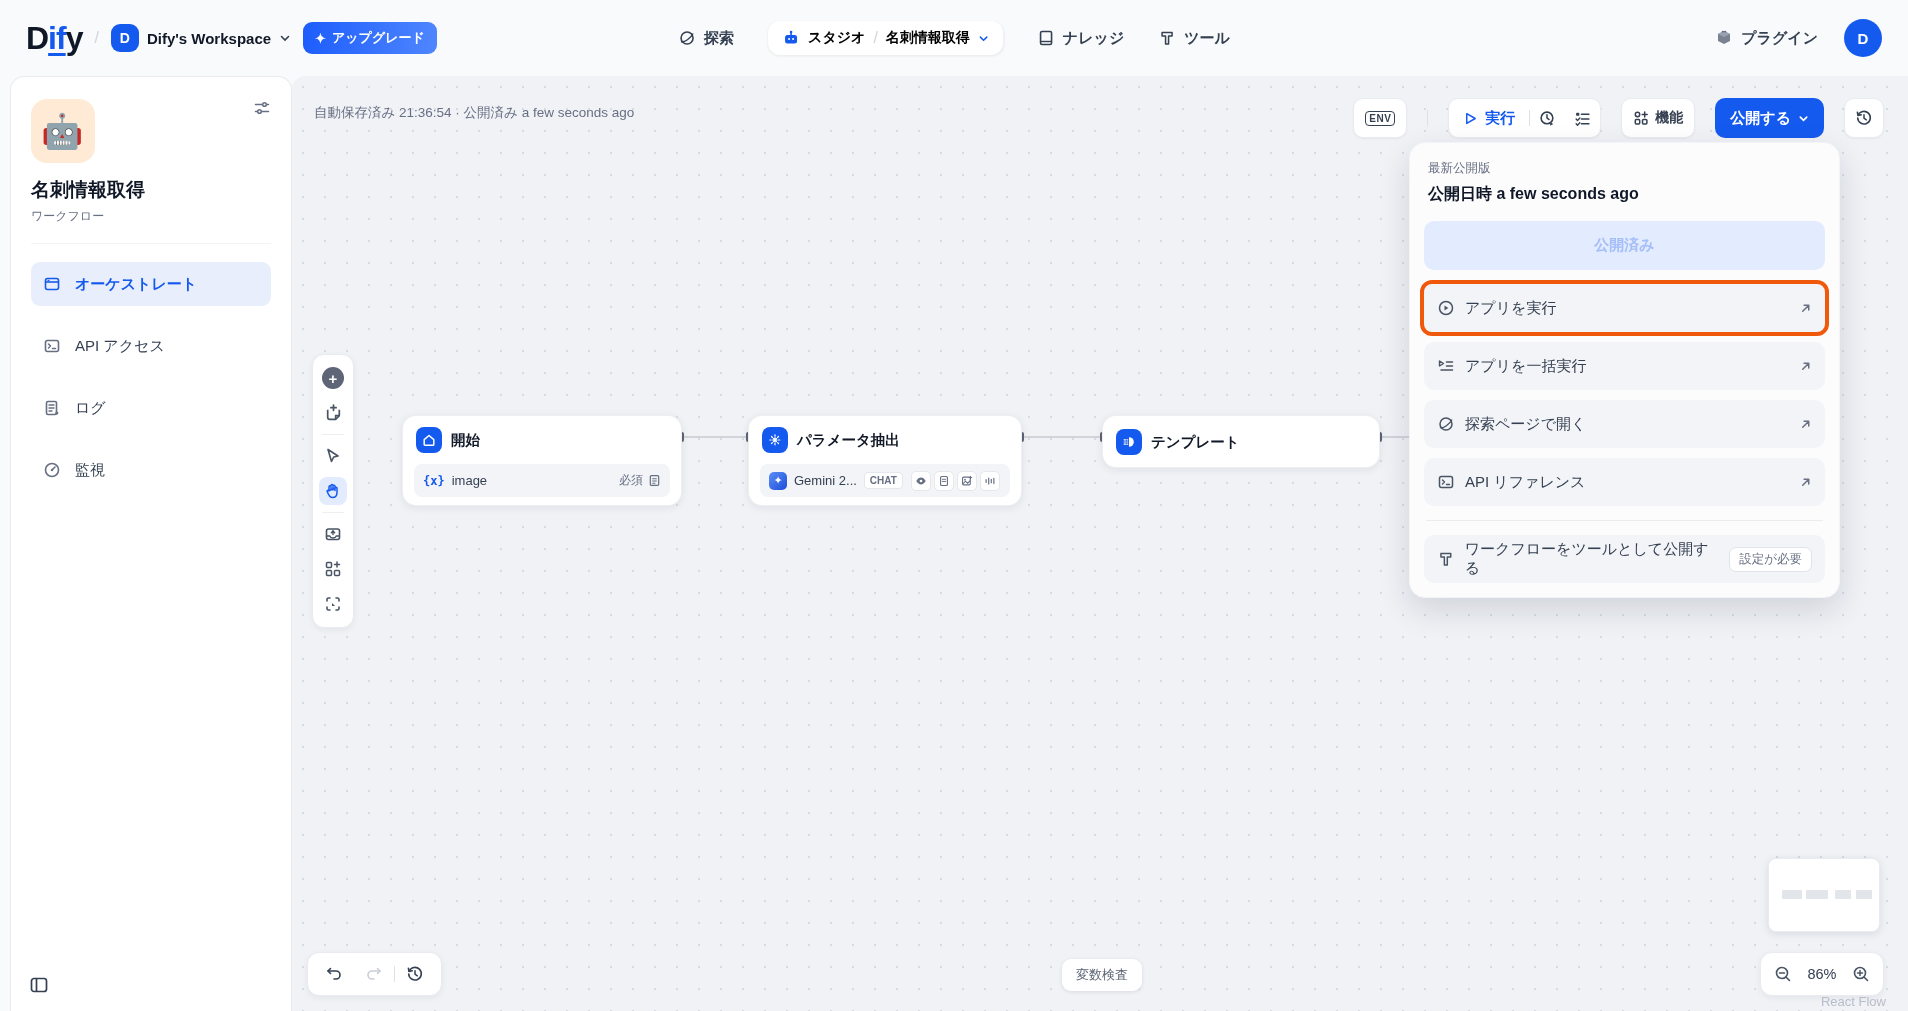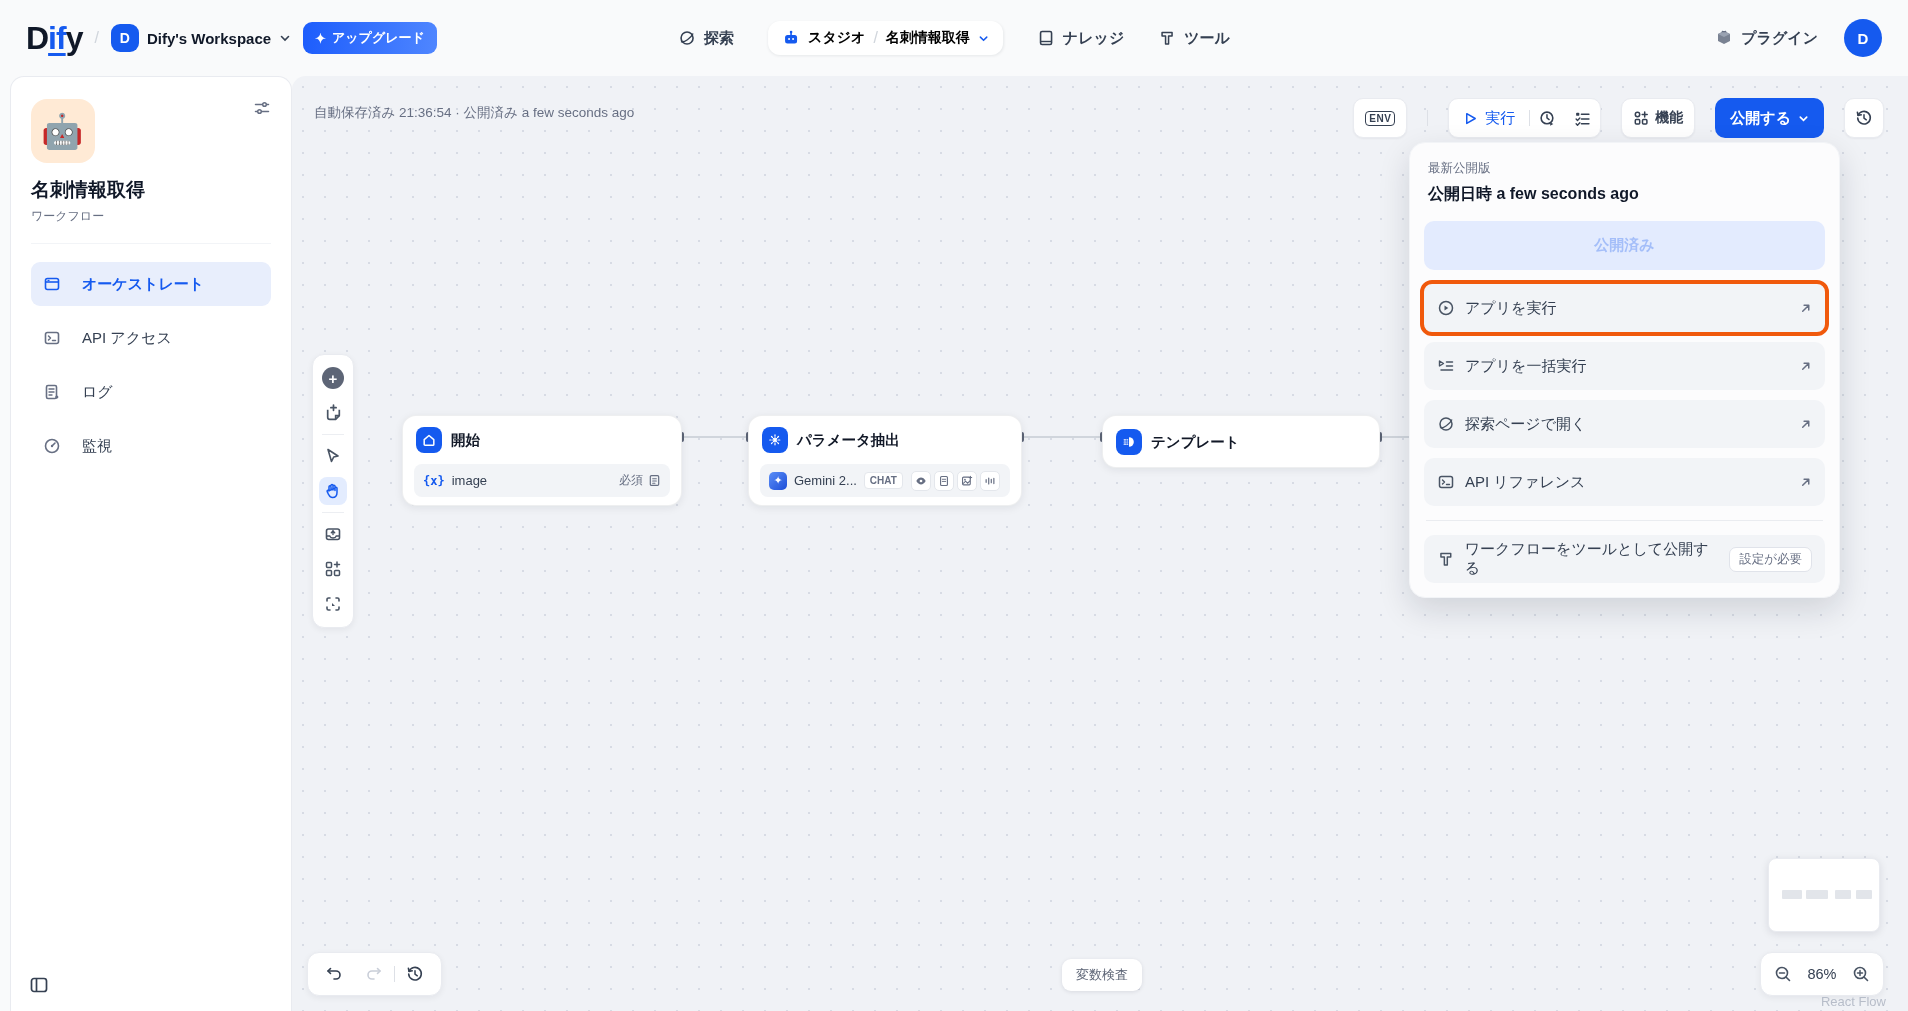--- a/index.html
+++ b/index.html
@@ -26,37 +26,37 @@
   
   .main { display:flex; height:935px; }
 
   .sidebar { width:292px; padding:0 0 0 10px; flex:none; }
   .sidebar-card { background:#fff; border:1px solid #e9ebf0; border-bottom:none; border-radius:14px 14px 0 0; height:100%; padding:22px 20px; position:relative; }
   .app-head { display:flex; justify-content:space-between; align-items:flex-start; }
   .app-icon { width:64px; height:64px; border-radius:16px; background:#ffead5; display:flex; align-items:center; justify-content:center; font-size:34px; }
   .app-title { margin-top:14px; font-size:19px; font-weight:700; color:#101828; }
   .app-subtitle { margin-top:5px; font-size:12px; color:#676f83; }
   .sb-divider { height:1px; background:#f2f4f7; margin:18px 0; }
-  .sb-item { display:flex; align-items:center; gap:21px; height:44px; padding:0 12px; border-radius:9px; font-size:15px; color:#354052; cursor:pointer; margin-bottom:10px; }
+  .sb-item { display:flex; align-items:center; gap:14px; height:44px; padding:0 12px; border-radius:9px; font-size:15px; color:#354052; cursor:pointer; margin-bottom:18px; }
   .sb-item svg { color:#676f83; }
   .sb-item.active { background:#e8eefc; color:#155aef; font-weight:600; }
   .sb-item.active svg { color:#155aef; }
   .collapse-btn { position:absolute; left:18px; bottom:16px; color:#354052; cursor:pointer; }
 
   
   .canvas { flex:1; position:relative; background:#f0f2f6; border-radius:14px 0 0 0;
     background-image:radial-gradient(circle,#d7dbe4 1.2px,transparent 1.3px); background-size:22px 22px; }
   .autosave { position:absolute; left:22px; top:28px; font-size:13.5px; color:#676f83; }
 
   .top-toolbar { position:absolute; top:22px; right:24px; display:flex; align-items:center; gap:20px; }
   .tbtn { background:#fff; border:1px solid #e9ebf0; border-radius:10px; height:40px; display:flex; align-items:center; gap:6px; padding:0 11px; font-size:14px; font-weight:600; color:#354052; cursor:pointer; box-shadow:0 1px 2px rgba(16,24,40,.05); }
   .env-box { font-size:10px; font-weight:700; border:1.6px solid #354052; border-radius:4px; padding:1px 3px; letter-spacing:.5px; }
   .vsep { width:1px; height:16px; background:#dde0e6; }
   .run-group { background:#fff; border:1px solid #e9ebf0; border-radius:10px; height:40px; display:flex; align-items:center; box-shadow:0 1px 2px rgba(16,24,40,.05); }
-  .run-btn { display:flex; align-items:center; gap:7px; color:#155aef; font-size:15px; font-weight:400; padding:0 14px; cursor:pointer; }
+  .run-btn { display:flex; align-items:center; gap:7px; color:#155aef; font-size:15px; font-weight:700; padding:0 14px; cursor:pointer; }
   .icon-btn { padding:0 9px; display:flex; align-items:center; color:#354052; cursor:pointer; height:100%; }
   .publish-btn { background:#155aef; color:#fff; border:none; border-radius:10px; height:40px; display:flex; align-items:center; gap:7px; padding:0 15px; font-size:15px; font-weight:600; cursor:pointer; }
   .hist-btn { width:40px; justify-content:center; padding:0; }
 
   
   .left-toolbar { position:absolute; left:20px; top:278px; width:42px; background:#fff; border:1px solid #e9ebf0; border-radius:12px; box-shadow:0 2px 6px rgba(16,24,40,.06); display:flex; flex-direction:column; align-items:center; padding:9px 0; gap:7px; }
   .lt-btn { width:28px; height:28px; border-radius:8px; display:flex; align-items:center; justify-content:center; color:#495464; cursor:pointer; }
   .lt-btn.active { background:#e3ecfe; color:#155aef; }
   .lt-divider { width:22px; height:1px; background:#eceef2; }
   .plus-circle { width:22px; height:22px; border-radius:50%; background:#5d6576; color:#fff; display:flex; align-items:center; justify-content:center; font-size:15px; font-weight:bold; line-height:1; }

